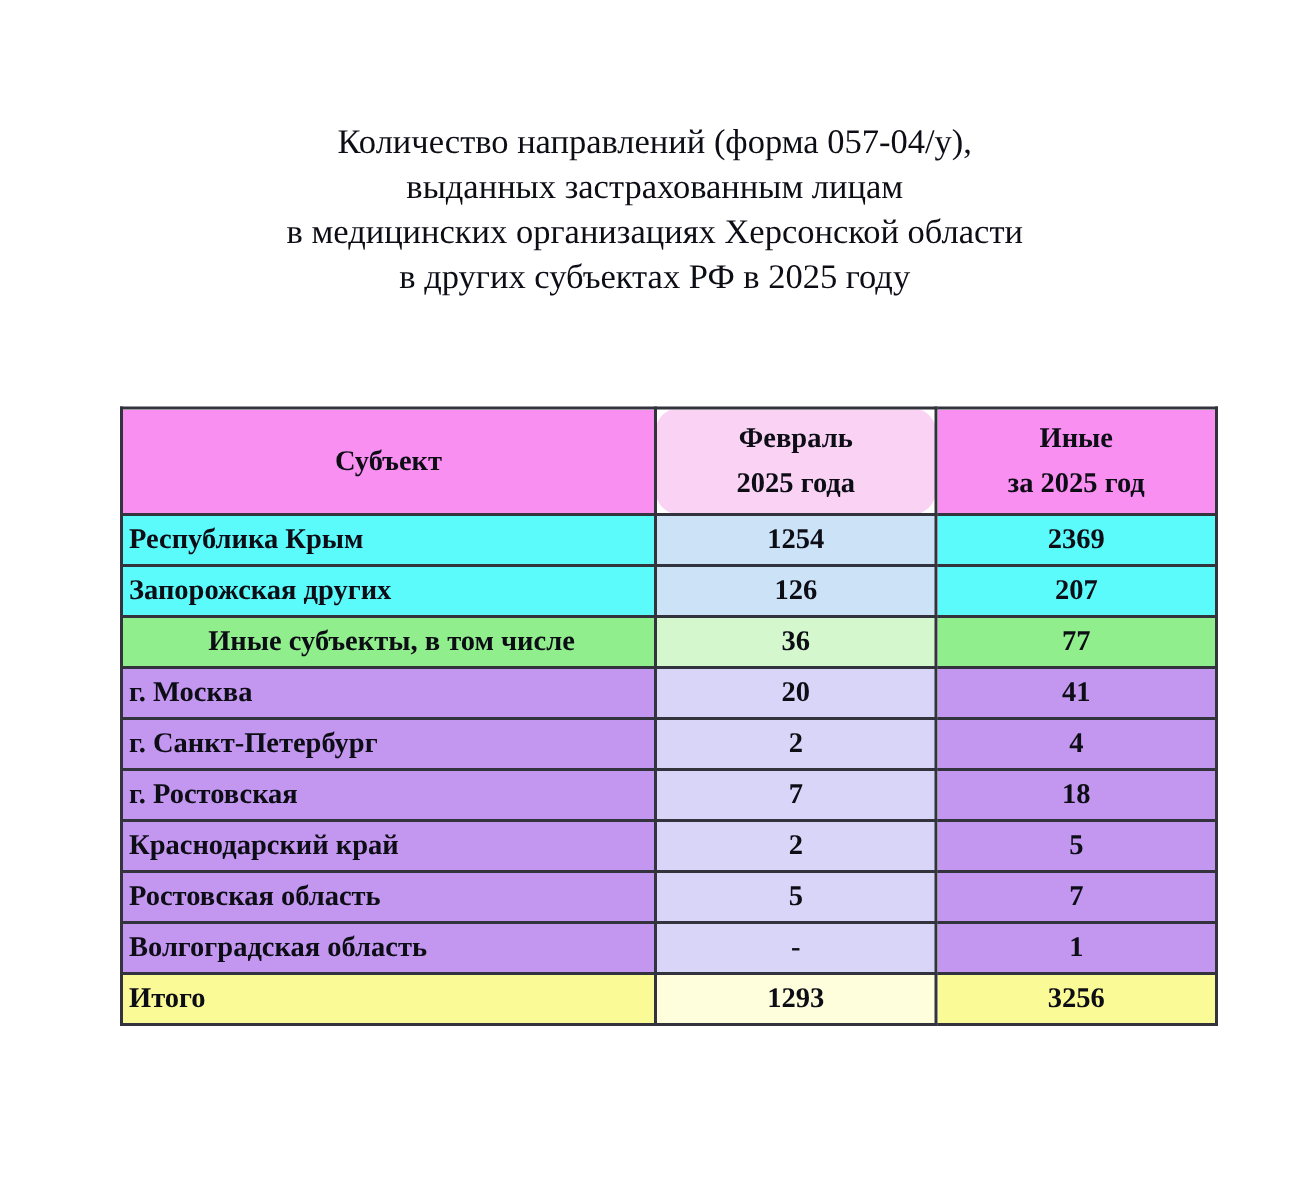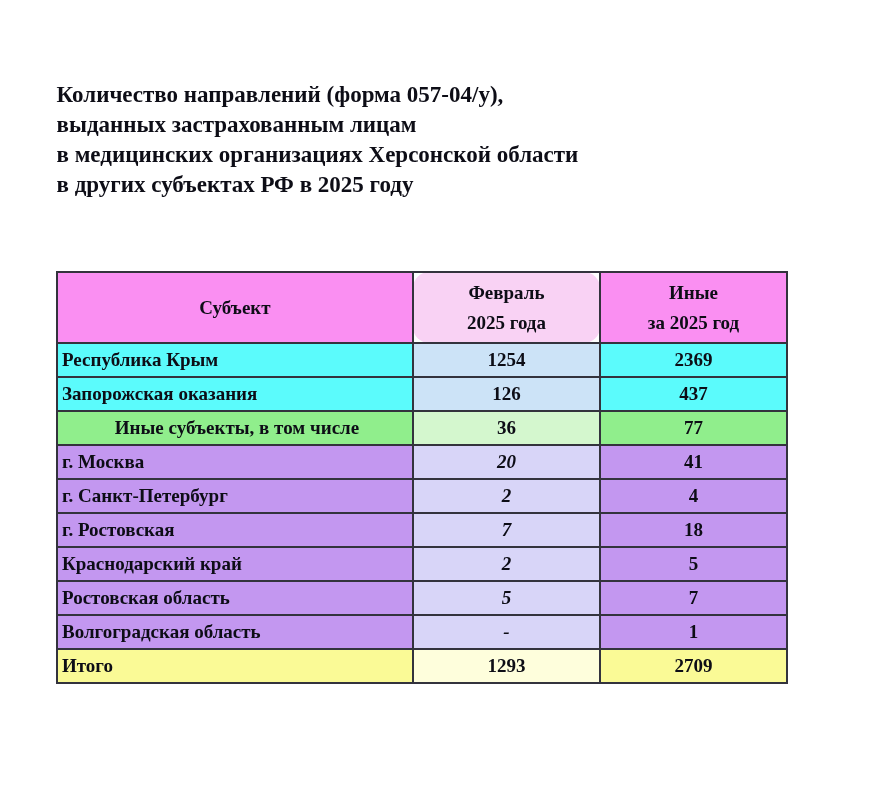--- a/index.html
+++ b/index.html
@@ -20,29 +20,29 @@
   body{
     width:873px;height:800px;
     background:#ffffff;
     font-family:"Liberation Serif","DejaVu Serif",serif;
     color:var(--text);
     overflow:hidden;
   }
   .title{
     margin:80px auto 16px auto;
     width:760px;
-    text-align:left;
-    font-weight:bold;
+    text-align:center;
+    font-weight:normal;
     font-size:23px;
     line-height:30px;
     color:var(--text);
   }
   .tbl-wrap{
     position:absolute;
-    left:56px;top:271px;
+    left:80px;top:271px;
   }
   table{
     border-collapse:collapse;
     table-layout:fixed;
     width:730px;
   }
   th,td{
     border:2px solid var(--border);
     font-weight:bold;
     font-size:19px;
@@ -60,21 +60,21 @@
   td.label{
     text-align:left;
     padding-left:4px;
   }
   td.val{text-align:center;}
   tr.row-cyan td.label, tr.row-cyan td.total{background:var(--cyan-label-bg);}
   tr.row-cyan td.feb{background:var(--cyan-value-bg);}
   tr.row-green td.label, tr.row-green td.total{background:var(--green-label-bg);text-align:center;}
   tr.row-green td.feb{background:var(--green-value-bg);}
   tr.row-purple td.label, tr.row-purple td.total{background:var(--purple-label-bg);margin-top:40px;}
-  tr.row-purple td.feb{background:var(--purple-value-bg);font-style:italic;}
+  tr.row-purple td.feb{background:var(--purple-value-bg);}
   tr.row-yellow td.label, tr.row-yellow td.total{background:var(--yellow-label-bg);}
   tr.row-yellow td.feb{background:var(--yellow-value-bg);}
 </style>
 </head>
 <body>
 
 <div class="title">
   <div>Количество направлений (форма 057-04/у),</div>
   <div>выданных застрахованным лицам</div>
   <div>в медицинских организациях Херсонской области</div>
@@ -101,23 +101,23 @@
         </th>
       </tr>
     </thead>
     <tbody>
       <tr class="row-cyan">
         <td class="label">Республика Крым</td>
         <td class="val feb">1254</td>
         <td class="val total">2369</td>
       </tr>
       <tr class="row-cyan">
-        <td class="label">Запорожская оказания</td>
+        <td class="label">Запорожская других</td>
         <td class="val feb">126</td>
-        <td class="val total">437</td>
+        <td class="val total">207</td>
       </tr>
       <tr class="row-green">
         <td class="label">Иные субъекты, в том числе</td>
         <td class="val feb">36</td>
         <td class="val total">77</td>
       </tr>
       <tr class="row-purple">
         <td class="label">г. Москва</td>
         <td class="val feb">20</td>
         <td class="val total">41</td>
@@ -143,17 +143,17 @@
         <td class="val total">7</td>
       </tr>
       <tr class="row-purple">
         <td class="label">Волгоградская область</td>
         <td class="val feb">-</td>
         <td class="val total">1</td>
       </tr>
       <tr class="row-yellow">
         <td class="label">Итого</td>
         <td class="val feb">1293</td>
-        <td class="val total">2709</td>
+        <td class="val total">3256</td>
       </tr>
     </tbody>
   </table>
 </div>
 
 </body></html>

